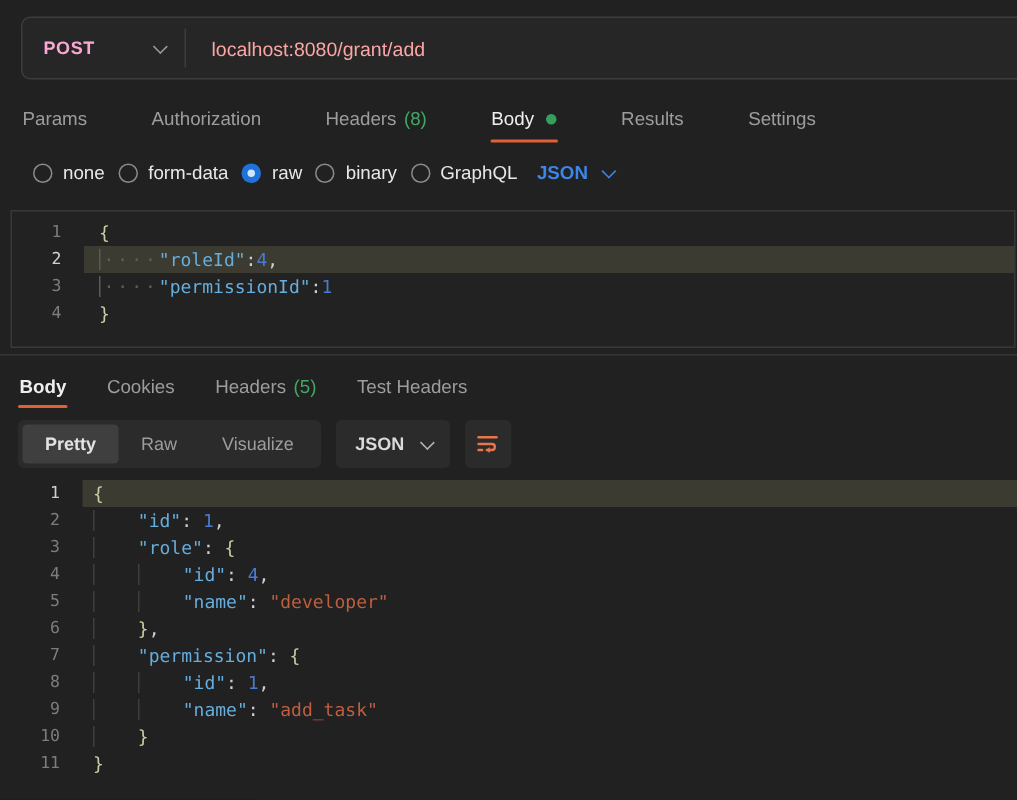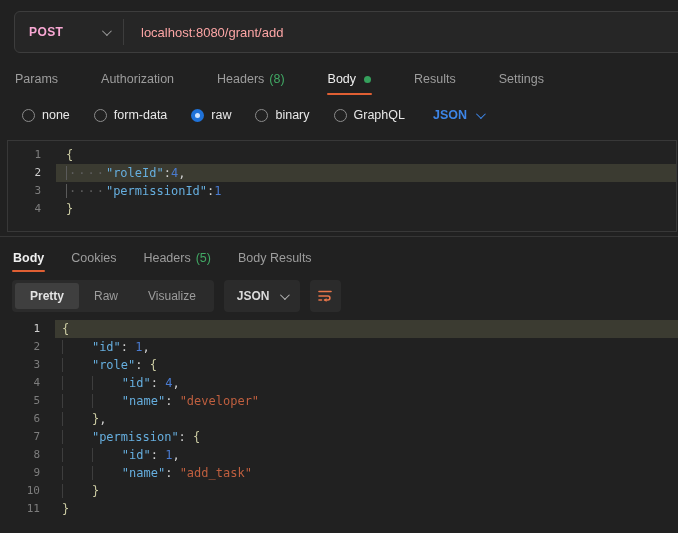--- a/index.html
+++ b/index.html
@@ -39,21 +39,21 @@
   .tab.active { color:#efefef;align-items:center; }
   .tab.active::after {
     content:""; position:absolute; left:0; right:0; bottom:0; height:2px;
     background:#e05f33; border-radius:1px;
   }
   .dot-green { width:7px; height:7px; border-radius:50%; background:#35a05c; margin-left:3px; }
 
   
   .radio-row {
     position:absolute; top:102px; left:22px; height:26px;
-    display:flex; align-items:center; column-gap:24px;
+    display:flex; align-items:center; column-gap:9px;
   }
   .radio-item { display:flex; align-items:center; gap:7px; cursor:pointer; }
   .radio {
     width:13px; height:13px; border-radius:50%; border:1px solid #8b8b8b; background:transparent;
     flex:0 0 auto; position:relative;
   }
   .radio.sel { border:none; background:#1f72d9; }
   .radio.sel::after {
     content:""; position:absolute; top:4px; left:4px; width:5px; height:5px;
     border-radius:50%; background:#cfe4ff;
@@ -205,21 +205,21 @@
     <span>Body</span>
   </div>
   <div class="tab">
     <span>Cookies</span>
   </div>
   <div class="tab">
     <span>Headers</span>
     <span class="count">(5)</span>
   </div>
   <div class="tab">
-    <span>Body Results</span>
+    <span>Test Headers</span>
   </div>
 </div>
 
 <div class="res-toolbar">
   <div class="segmented">
     <div class="seg-item active">Pretty</div>
     <div class="seg-item">Raw</div>
     <div class="seg-item">Visualize</div>
   </div>
   <div class="json-btn">

